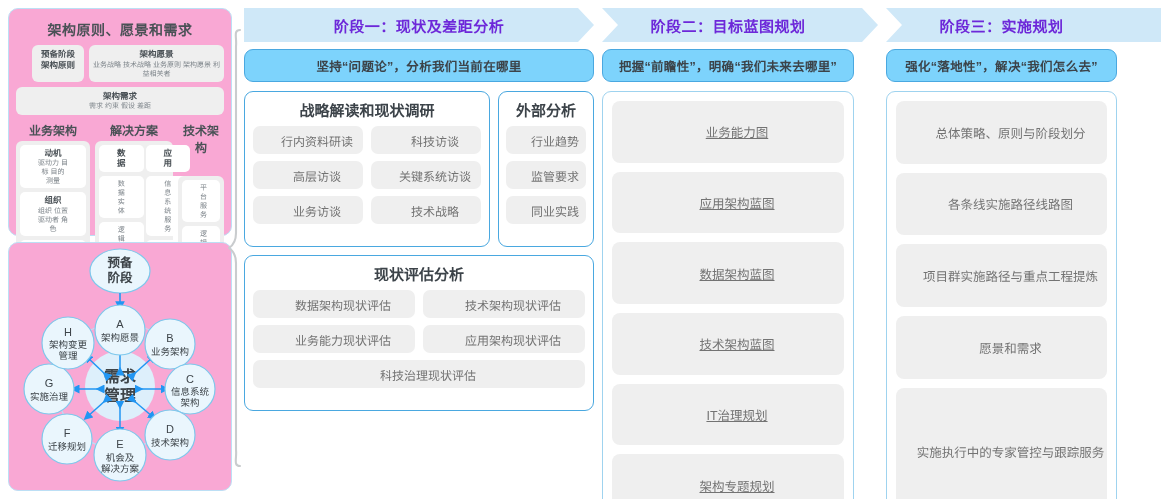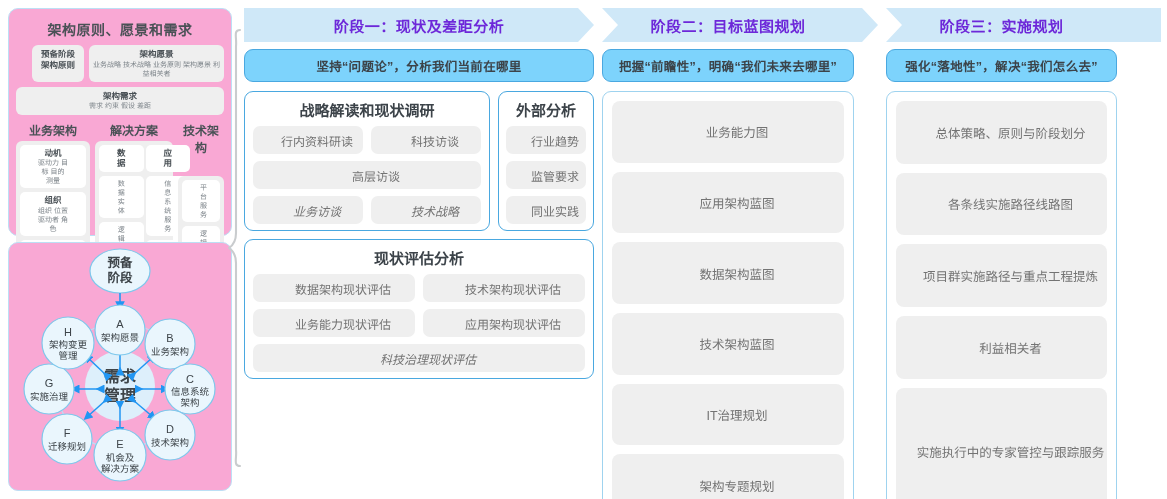--- a/index.html
+++ b/index.html
@@ -87,21 +87,21 @@
     box-sizing:border-box;padding:7px 8px 6px;margin-bottom:8px;
   }
   .sp-title{text-align:center;font-size:15px;font-weight:bold;color:#3c4349;margin-bottom:6px;}
 
   .chip{
     background:#efefef;border-radius:7px;
     display:flex;align-items:center;justify-content:center;
     font-size:12px;color:#737373;box-sizing:border-box;padding-left:18px;
   }
   .chip-row{display:flex;gap:8px;margin-bottom:7px;}
-  .chip-row:last-child{margin-bottom:0;font-style:italic;}
+  .chip-row:last-child{margin-bottom:16px;}
   .chip-row>.chip{flex:1;height:28px;}
 
   .row-two-top{display:flex;gap:8px;}
   .col-left-p1{flex:1;}
   .col-right-p1{width:96px;}
   .ext-panel{
     border:1.4px solid #4aa8e0;border-radius:9px;background:#fff;
     box-sizing:border-box;padding:7px 7px 6px;height:100%;
   }
   .ext-panel .chip{height:28px;margin-bottom:7px;}
@@ -112,21 +112,21 @@
     display:flex;align-items:center;justify-content:center;
     font-size:12.5px;color:#5f666c;
   }
 
   .plain-panel{
     border:1.4px solid #9fd3ef;border-radius:9px;background:#fff;
     box-sizing:border-box;padding:9px;height:435px;
     display:flex;flex-direction:column;gap:9px;
   }
   .plain-panel .chip{font-size:12.5px;border-radius:8px;}
-  .p2chip{flex:1;}
+  .p2chip{flex:1;text-decoration:underline;}
   .p3chip{flex:1;}
   .p3chip-tall{flex:2.05;}
 </style>
 </head>
 <body>
 
 <div class="canvas">
 
   <div class="left-col">
 
@@ -321,20 +321,21 @@
         <div class="row-two-top">
           <div class="col-left-p1">
             <div class="sub-panel" style="margin-bottom:0;">
               <div class="sp-title">战略解读和现状调研</div>
               <div class="chip-row">
                 <div class="chip">行内资料研读</div>
                 <div class="chip">科技访谈</div>
               </div>
               <div class="chip-row">
                 <div class="chip">高层访谈</div>
+                <div class="chip">关键系统访谈</div>
               </div>
               <div class="chip-row">
                 <div class="chip">业务访谈</div>
                 <div class="chip">技术战略</div>
               </div>
             </div>
           </div>
 
           <div class="col-right-p1">
             <div class="ext-panel">
@@ -392,20 +393,20 @@
         </svg>
         <div class="ptitle">阶段三：实施规划</div>
       </div>
       <div class="psub">强化“落地性”，解决“我们怎么去”</div>
 
       <div class="pbody">
         <div class="plain-panel">
           <div class="chip p3chip">总体策略、原则与阶段划分</div>
           <div class="chip p3chip">各条线实施路径线路图</div>
           <div class="chip p3chip">项目群实施路径与重点工程提炼</div>
-          <div class="chip p3chip">利益相关者</div>
+          <div class="chip p3chip">愿景和需求</div>
           <div class="chip p3chip-tall">实施执行中的专家管控与跟踪服务</div>
         </div>
       </div>
     </div>
 
   </div>
 </div>
 
 </body></html>

